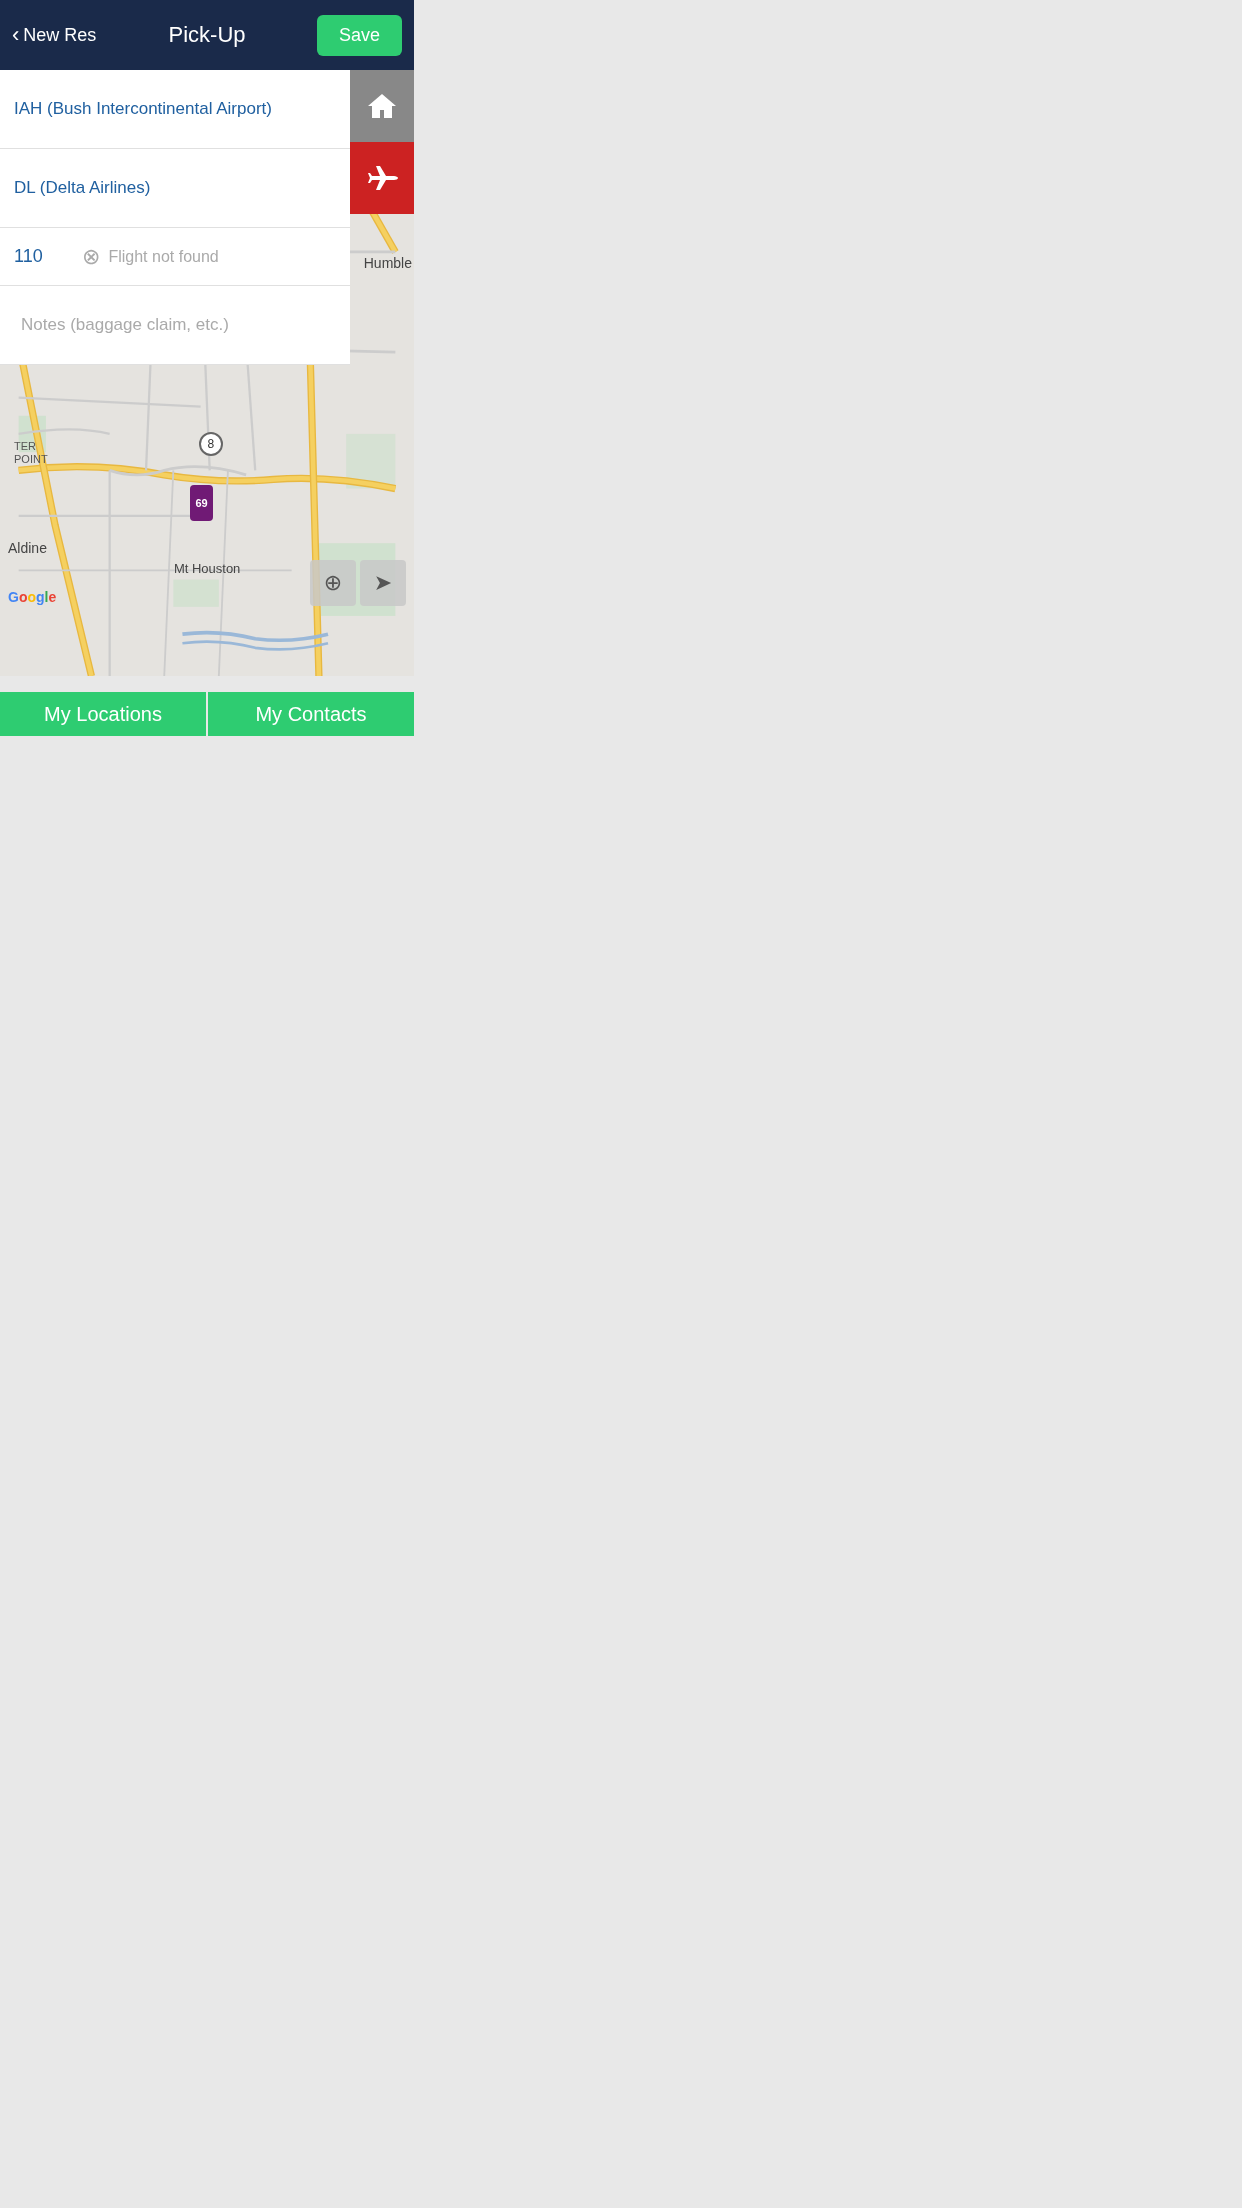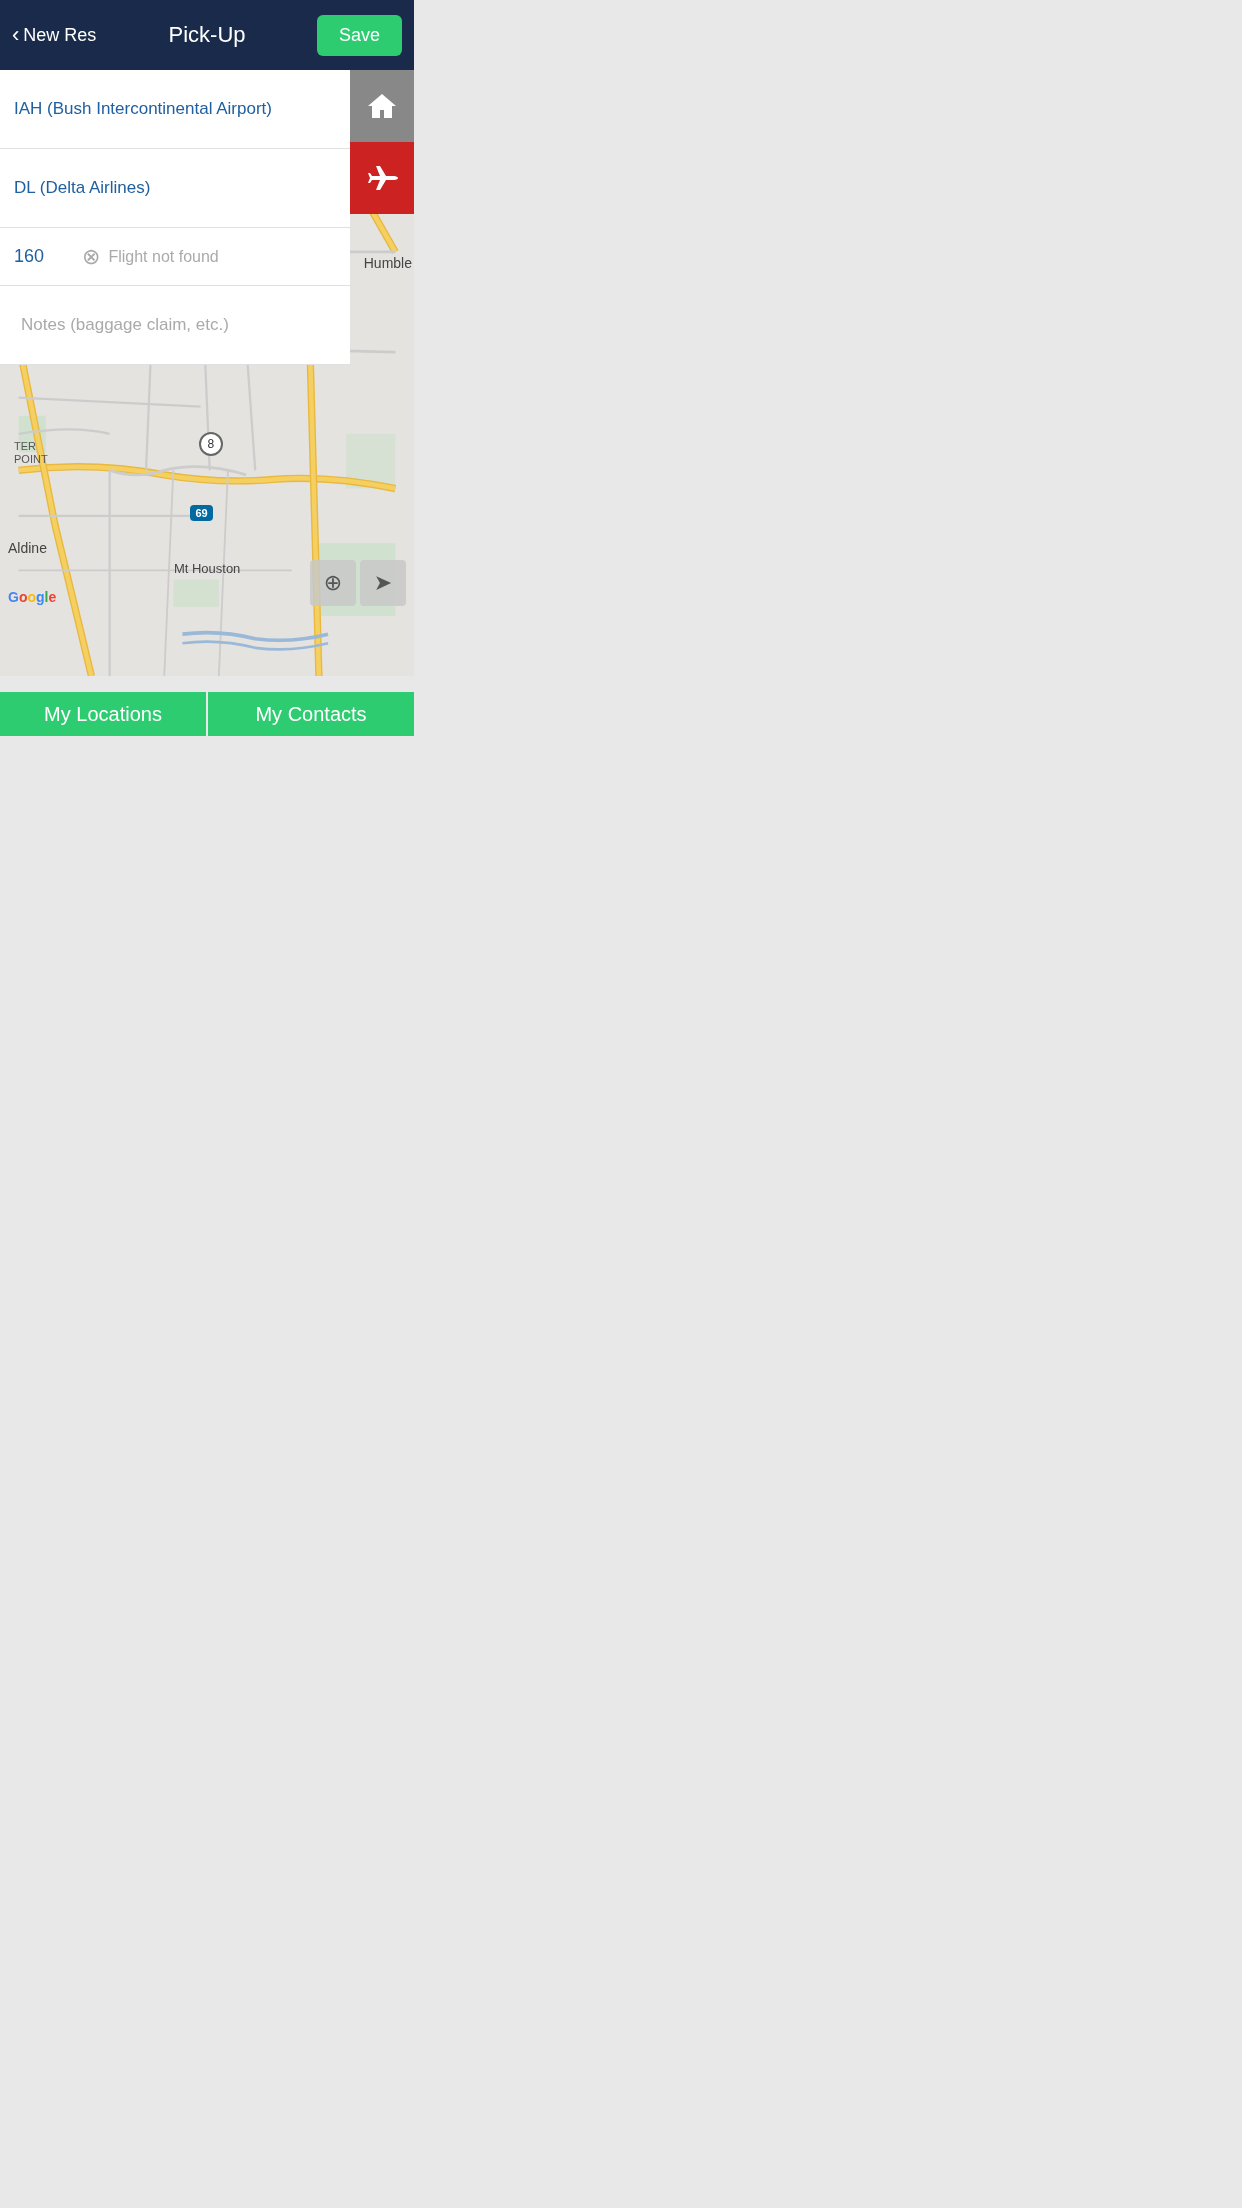--- a/index.html
+++ b/index.html
@@ -269,26 +269,26 @@
       align-items: center;
       justify-content: center;
       font-size: 12px;
       color: #333;
       background: white;
     }
 
     
     .highway-badge {
       position: absolute;
-      background: #0369a1;
+      background: #701a75;
       color: white;
       border-radius: 4px;
       font-size: 11px;
       font-weight: bold;
-      padding: 2px 5px;
+      padding: 12px 5px;
       display: flex;
       align-items: center;
       justify-content: center;
     }
   </style>
 </head>
 <body>
 
 <div class="header">
   <div class="header-back">
@@ -382,21 +382,21 @@
 
     <div class="field-row">
       <input type="text" value="IAH (Bush Intercontinental Airport)" style="color: rgb(32, 96, 160); font-size: 17px;">
     </div>
 
     <div class="field-row">
       <input type="text" value="DL (Delta Airlines)" style="color: rgb(32, 96, 160); font-size: 17px;">
     </div>
 
     <div class="flight-row">
-      <span class="flight-number">160</span>
+      <span class="flight-number">110</span>
       <span class="flight-error-icon">⊗</span>
       <span class="flight-error-text">Flight not found</span>
     </div>
 
     <div class="field-row">
       <input type="text" placeholder="Notes (baggage claim, etc.)" style="color: rgb(170, 170, 170); font-size: 17px; margin-left: 7px;">
     </div>
   </div>
 
   <div style="display:flex;flex-direction:column;">

